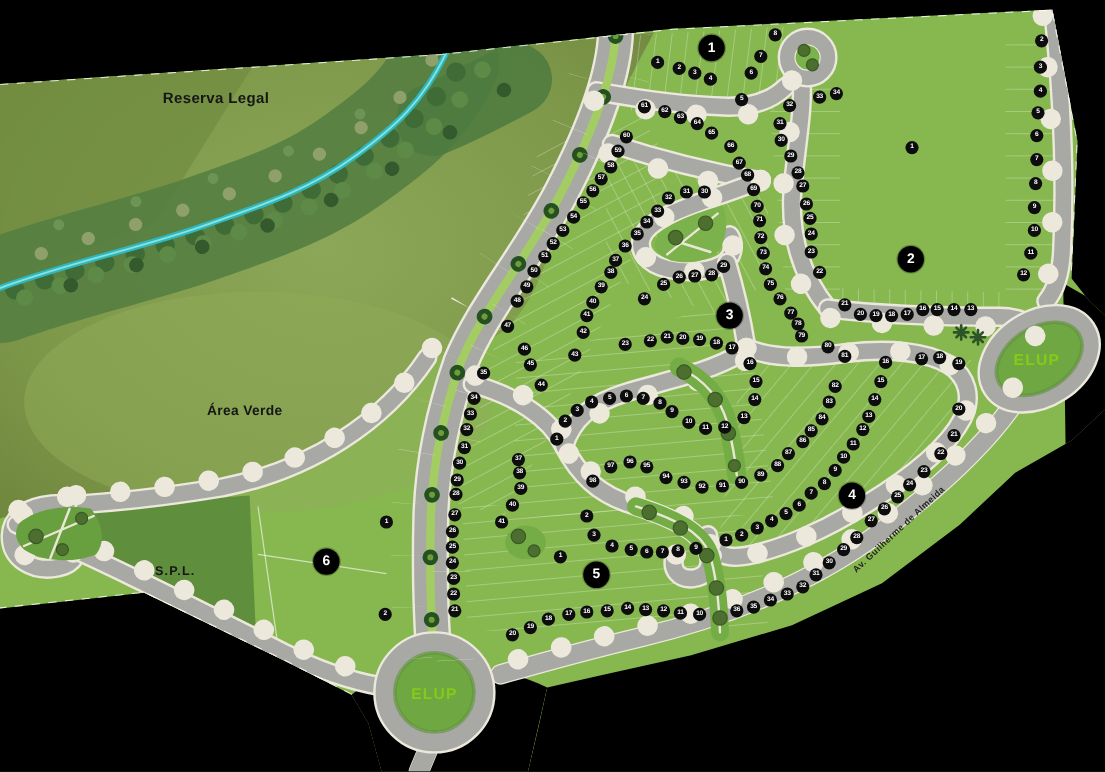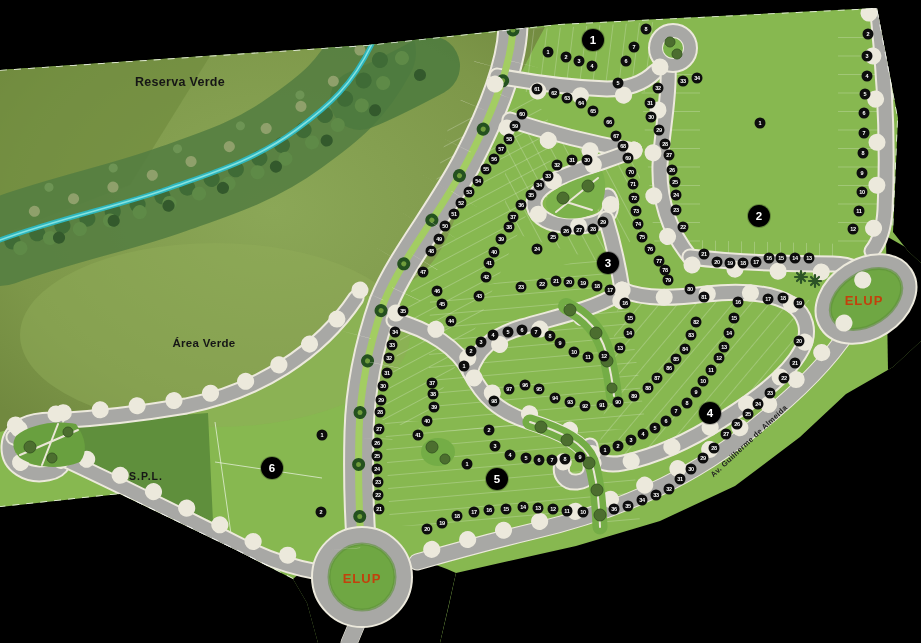--- a/index.html
+++ b/index.html
@@ -25,21 +25,21 @@
        color:#fff;font-weight:bold;font-size:5.5px;line-height:11px;text-align:center;
        transform:translate(-50%,-50%);letter-spacing:-.2px;}
   .block{position:absolute;width:22px;height:22px;border-radius:50%;background:#000;
        color:#fff;font-weight:bold;font-size:11.5px;line-height:22px;text-align:center;
        transform:translate(-50%,-50%);box-shadow:0 0 0 1px rgba(0,0,0,.25);}
   .map-label{position:absolute;transform:translate(-50%,-50%);color:#161616;
        font-weight:bold;white-space:nowrap;}
   #lbl-reserva{font-size:12.5px;letter-spacing:.3px;}
   #lbl-areaverde{font-size:11.5px;letter-spacing:.3px;}
   #lbl-spl{font-size:10.5px;letter-spacing:1px;}
-  .lbl-elup{font-size:13px;letter-spacing:1px;color:#c2410c;}
+  .lbl-elup{font-size:13px;letter-spacing:1px;color:#84cc16;}
   #lbl-av{font-size:7.5px;letter-spacing:.4px;color:#222;
        transform:translate(-50%,-50%) rotate(-43deg);}
 </style>
 </head>
 <body>
 
 <div id="stage">
 
 <svg id="mapsvg" width="921" height="643" viewBox="0 0 921 643">
   <defs>
@@ -247,21 +247,21 @@
       <g stroke="#2c5426" stroke-width="2.2" stroke-linecap="round">
         <path transform="translate(801,277)" d="M-6,0 H6 M0,-6 V6 M-4,-4 L4,4 M-4,4 L4,-4"></path>
         <path transform="translate(815,281)" d="M-6,0 H6 M0,-6 V6 M-4,-4 L4,4 M-4,4 L4,-4"></path>
       </g>
     </g>
 
     <path fill="none" stroke="#ffffff" stroke-width="1.7" stroke-dasharray="7 7" opacity=".8" d="M0,70 L368,45 L560,24 L877,8 L898,118 L893,232 M293,579 L238,551 L120,494 L0,507"></path>
   </g>
 </svg>
 
-<div class="map-label" id="lbl-reserva" style="left:180px;top:82px">Reserva Verde</div>
+<div class="map-label" id="lbl-reserva" style="left:180px;top:82px">Reserva Legal</div>
 <div class="map-label" id="lbl-areaverde" style="left:204px;top:343px">Área Verde</div>
 <div class="map-label" id="lbl-spl" style="left:146px;top:476px">S.P.L.</div>
 <div class="map-label lbl-elup" style="left:362px;top:578px">ELUP</div>
 <div class="map-label lbl-elup" style="left:864px;top:300px">ELUP</div>
 <div class="map-label" id="lbl-av" style="left:749px;top:441px">Av. Guilherme de Almeida</div>
 
 <div id="markers">
       <div class="lot" style="left: 548px; top: 52px;">1</div>
       <div class="lot" style="left: 566px; top: 57px;">2</div>
       <div class="lot" style="left: 579px; top: 61px;">3</div>

